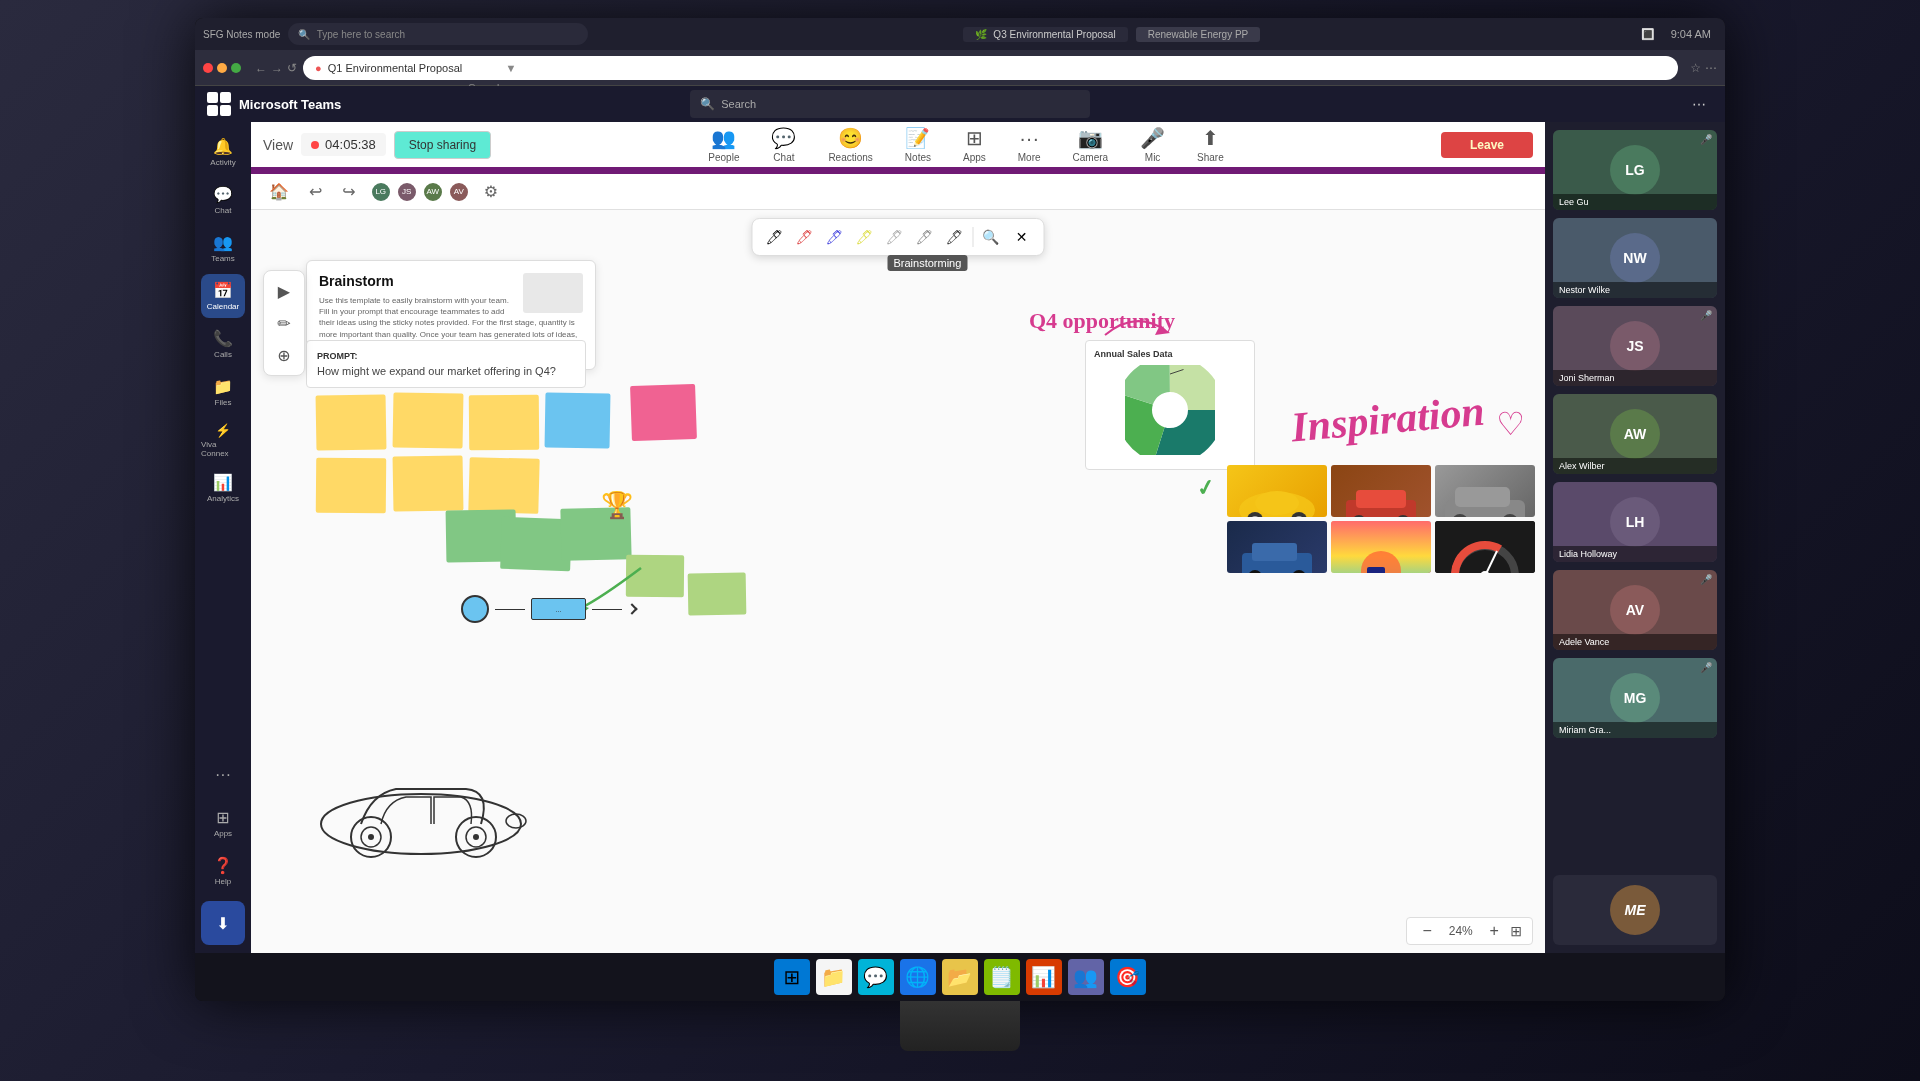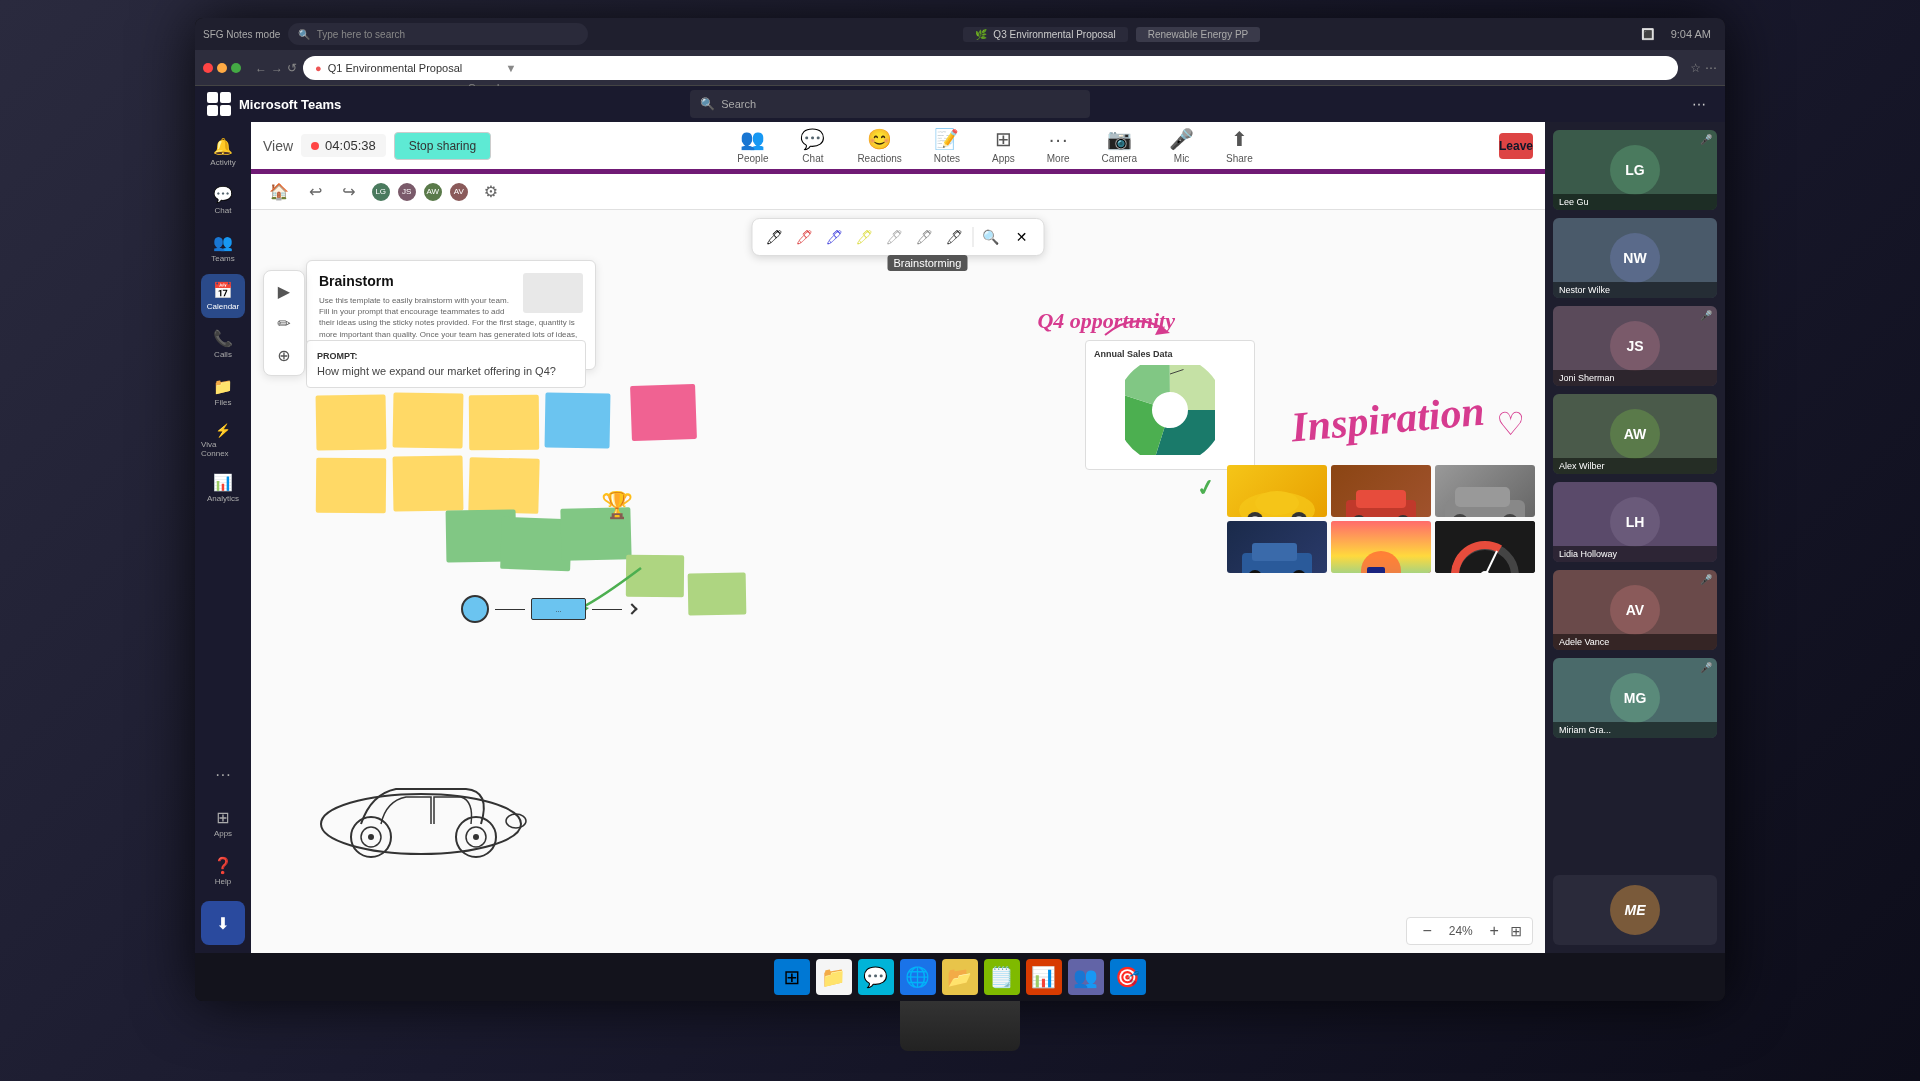--- a/index.html
+++ b/index.html
@@ -208,21 +208,21 @@
     }
     .sidebar-item.active .label {
       color: #fff;
     }
     .sidebar-spacer { flex: 1; }
 
     
     .meeting-toolbar {
       height: 52px;
       background: #fff;
-      border-bottom: 5px solid #701a75;
+      border-bottom: 7px solid #701a75;
       display: flex;
       align-items: center;
       padding: 0 12px;
       gap: 16px;
       flex-shrink: 0;
     }
     .toolbar-left {
       display: flex;
       align-items: center;
       gap: 8px;
@@ -265,23 +265,23 @@
       align-items: center;
       gap: 2px;
       cursor: pointer;
       padding: 4px 8px;
       border-radius: 4px;
     }
     .toolbar-btn .icon { font-size: 20px; color: #555; }
     .toolbar-btn .lbl { font-size: 10px; color: #555; }
     .leave-btn {
       background: #d44;
-      color: #0f172a;
+      color: #fef9c3;
       border-radius: 4px;
-      padding: 6px 0;
+      padding: 6px 29px;
       font-size: 12px;
       cursor: pointer;
       font-weight: 600;
       border: none;
     }
 
     
     .teams-main {
       flex: 1;
       display: flex;
@@ -496,21 +496,20 @@
       z-index: 10;
     }
 
     
     .q4-text {
       position: absolute;
       top: 98px; right: 370px;
       font-size: 22px;
       font-weight: 700;
       color: #d63b8f;
-      font-style: italic;
       z-index: 10;
       font-family: 'Comic Sans MS', cursive;
     }
 
     
     .car-drawing {
       position: absolute;
       bottom: 90px; left: 55px;
       z-index: 5;
     }

